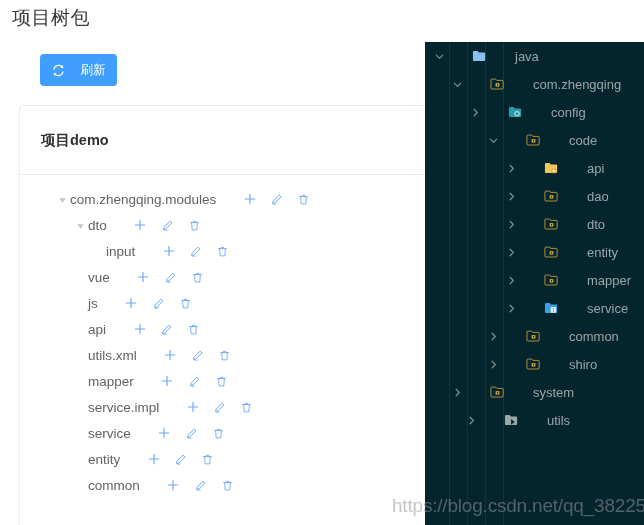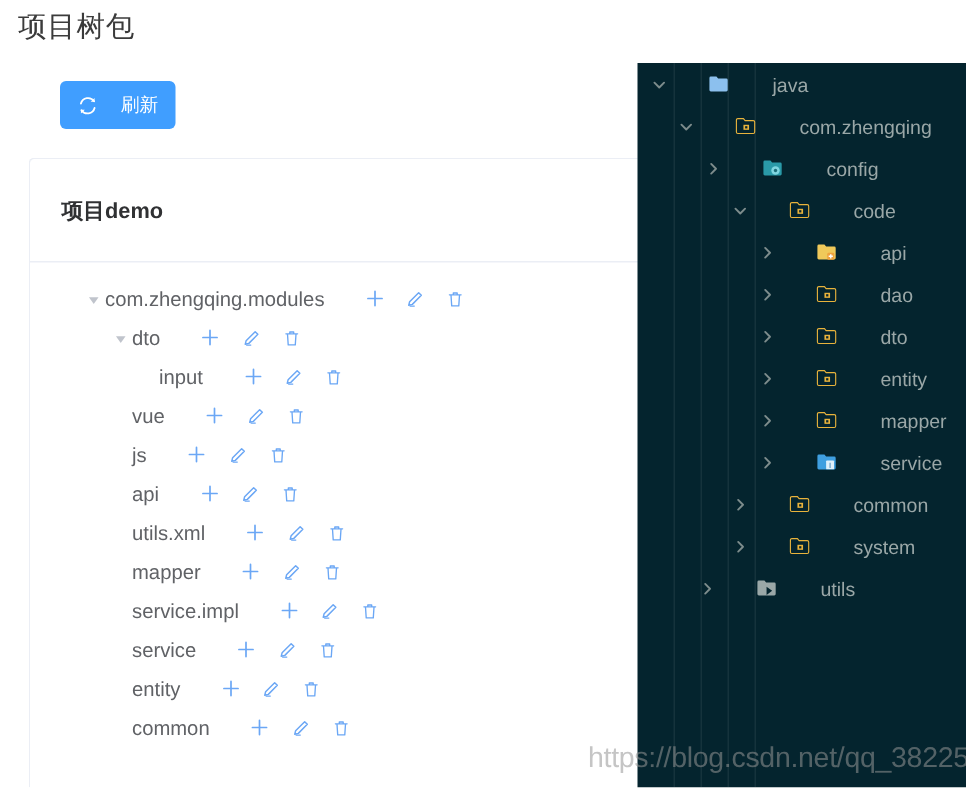--- a/index.html
+++ b/index.html
@@ -576,20 +576,35 @@
             <path d="M4.5 2.5L8 6l-3.5 3.5" fill="none" stroke="#7d8c8c" stroke-width="1.4" stroke-linecap="round" stroke-linejoin="round"></path>
           </svg>
         </span>
         <span class="ide-ico">
           <svg width="15" height="15" viewBox="0 0 16 16">
             <path d="M1 3.2a1 1 0 0 1 1-1h4l1.2 1.4h5.8a1 1 0 0 1 1 1v7.2a1 1 0 0 1-1 1H2a1 1 0 0 1-1-1z" fill="none" stroke="#e8b33c" stroke-width=".8"></path>
             <rect x="6" y="6.6" width="4" height="3.6" fill="#e8b33c"></rect>
             <rect x="7.2" y="7.6" width="1.6" height="1.6" fill="#04242e"></rect>
           </svg>
         </span>
+        <span>shiro</span>
+      </div>
+      <div class="ide-row" style="padding-left: 24px;">
+        <span class="ide-arrow">
+          <svg width="11" height="11" viewBox="0 0 12 12">
+            <path d="M4.5 2.5L8 6l-3.5 3.5" fill="none" stroke="#7d8c8c" stroke-width="1.4" stroke-linecap="round" stroke-linejoin="round"></path>
+          </svg>
+        </span>
+        <span class="ide-ico">
+          <svg width="15" height="15" viewBox="0 0 16 16">
+            <path d="M1 3.2a1 1 0 0 1 1-1h4l1.2 1.4h5.8a1 1 0 0 1 1 1v7.2a1 1 0 0 1-1 1H2a1 1 0 0 1-1-1z" fill="none" stroke="#e8b33c" stroke-width=".8"></path>
+            <rect x="6" y="6.6" width="4" height="3.6" fill="#e8b33c"></rect>
+            <rect x="7.2" y="7.6" width="1.6" height="1.6" fill="#04242e"></rect>
+          </svg>
+        </span>
         <span>system</span>
       </div>
       <div class="ide-row" style="padding-left: 38px;">
         <span class="ide-arrow">
           <svg width="11" height="11" viewBox="0 0 12 12">
             <path d="M4.5 2.5L8 6l-3.5 3.5" fill="none" stroke="#7d8c8c" stroke-width="1.4" stroke-linecap="round" stroke-linejoin="round"></path>
           </svg>
         </span>
         <span class="ide-ico">
           <svg width="15" height="15" viewBox="0 0 16 16">

